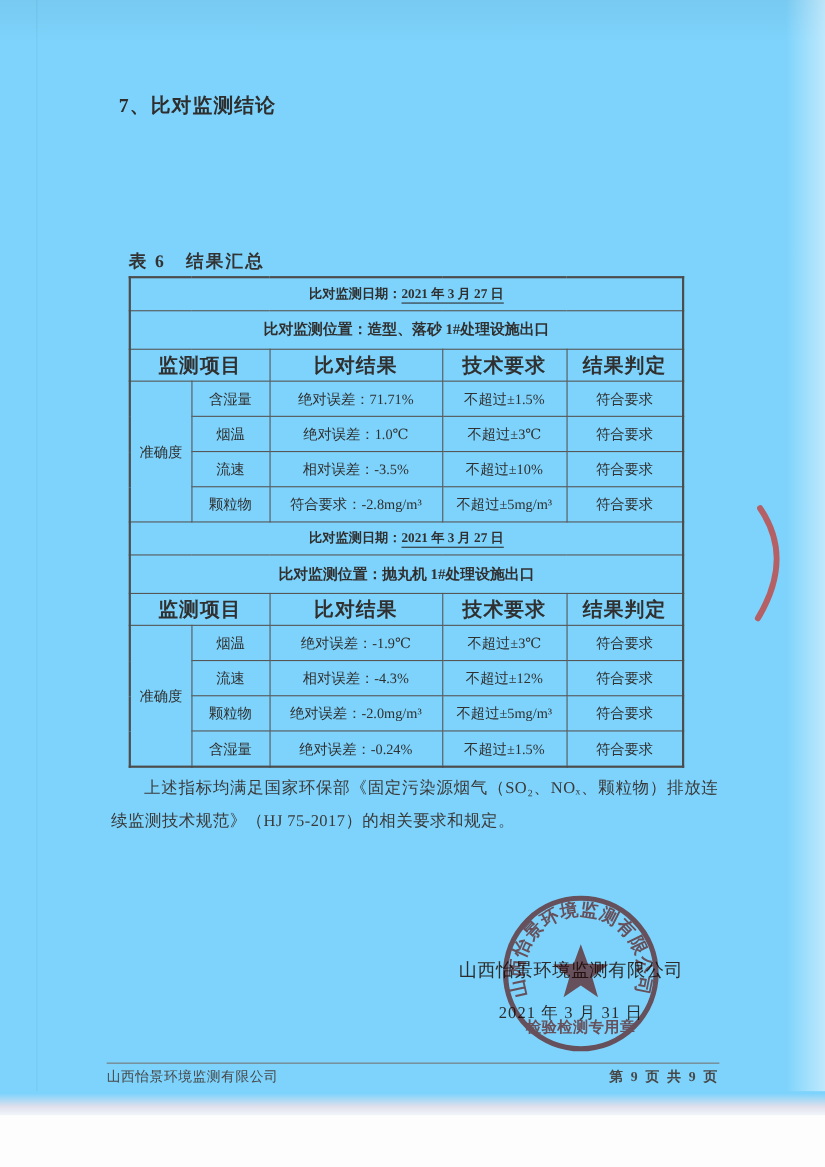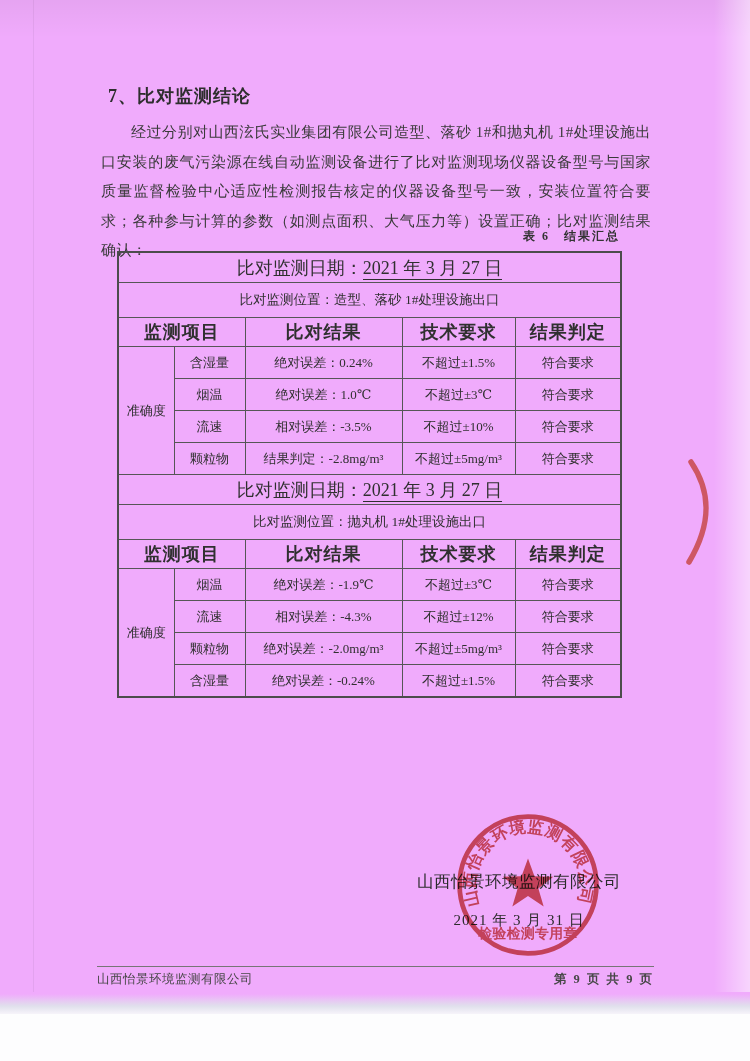--- a/index.html
+++ b/index.html
@@ -1,19 +1,19 @@
 <!DOCTYPE html>
 <html><head>
 <meta charset="utf-8">
 <style>
   html,body{margin:0;padding:0;background:#ffffff;}
   #page{
     position:relative;
     width:750px;height:1061px;
-    background:#f0abfc;
+    background:#7dd3fc;
     overflow:hidden;
     font-family:"Liberation Serif","DejaVu Serif",serif;
     color:#383838;
   }
   
   .top-band{position:absolute;left:0;top:0;width:750px;height:38px;
     background:linear-gradient(180deg,rgba(0,0,0,0.045),rgba(0,0,0,0));}
   .fold-line{position:absolute;left:33px;top:0;width:1px;height:992px;background:rgba(0,0,0,0.05);}
   .right-strip{position:absolute;right:0;top:0;width:36px;height:992px;
     background:linear-gradient(90deg,rgba(255,255,255,0),rgba(255,255,255,0.5));}
@@ -25,30 +25,30 @@
     position:absolute;left:108px;top:84px;
     font-size:18px;font-weight:bold;color:#2e2e2e;letter-spacing:1px;
   }
   .intro{
     position:absolute;left:101px;top:118px;width:550px;
     font-size:15px;line-height:29.5px;text-align:justify;text-indent:2em;
     letter-spacing:0.4px;color:#3a3a3a;margin:0;
   }
   .table-caption{
     position:absolute;left:117px;top:228px;width:503px;
-    text-align:right;font-size:12px;font-weight:600;color:#333;letter-spacing:2px;
+    text-align:left;font-size:16px;font-weight:600;color:#333;letter-spacing:2px;
   }
   table.cmp{
     position:absolute;left:117px;top:251px;width:503px;
     border-collapse:collapse;border:2px solid #4c4c4c;
     font-size:13px;color:#303030;table-layout:fixed;
   }
   table.cmp td{border:1px solid #565656;text-align:center;padding:0 2px;overflow:hidden;}
-  tr.r-date td{height:29px;font-weight:400;font-size:18px;}
-  tr.r-loc td{height:34px;font-weight:400;font-size:13.5px;}
+  tr.r-date td{height:29px;font-weight:700;font-size:12px;}
+  tr.r-loc td{height:34px;font-weight:700;font-size:13.5px;}
   tr.r-head td{height:28px;font-weight:700;font-size:18px;letter-spacing:1px;}
   tr.r-data td{height:31px;}
   .u-date{border-bottom:1px solid #2f2f2f;padding-bottom:1px;}
   .conclusion{
     position:absolute;left:101px;top:702px;width:552px;
     font-size:15px;line-height:30px;text-align:justify;text-indent:2em;
     letter-spacing:0.4px;color:#3a3a3a;margin:0;
   }
   .signature{
     position:absolute;left:407px;top:871px;width:224px;
@@ -69,21 +69,20 @@
 </head>
 <body>
 
 <div id="page">
   <div class="top-band"></div>
   <div class="fold-line"></div>
   <div class="right-strip"></div>
 
   <div class="section-title">7、比对监测结论</div>
 
-  <p class="intro">经过分别对山西泫氏实业集团有限公司造型、落砂 1#和抛丸机 1#处理设施出口安装的废气污染源在线自动监测设备进行了比对监测现场仪器设备型号与国家质量监督检验中心适应性检测报告核定的仪器设备型号一致，安装位置符合要求；各种参与计算的参数（如测点面积、大气压力等）设置正确；比对监测结果确认：</p>
 
   <div class="table-caption">表 6　结果汇总</div>
 
   <table class="cmp">
     <colgroup>
       <col style="width:56px">
         <col style="width:71px">
         <col style="width:157px">
         <col style="width:113px">
         <col style="width:106px">
@@ -98,39 +97,39 @@
       </tr>
       <tr class="r-head">
         <td colspan="2">监测项目</td>
         <td>比对结果</td>
         <td>技术要求</td>
         <td>结果判定</td>
       </tr>
       <tr class="r-data">
         <td rowspan="4">准确度</td>
         <td>含湿量</td>
-        <td>绝对误差：0.24%</td>
+        <td>绝对误差：71.71%</td>
         <td>不超过±1.5%</td>
         <td>符合要求</td>
       </tr>
       <tr class="r-data">
         <td>烟温</td>
         <td>绝对误差：1.0℃</td>
         <td>不超过±3℃</td>
         <td>符合要求</td>
       </tr>
       <tr class="r-data">
         <td>流速</td>
         <td>相对误差：-3.5%</td>
         <td>不超过±10%</td>
         <td>符合要求</td>
       </tr>
       <tr class="r-data">
         <td>颗粒物</td>
-        <td>结果判定：-2.8mg/m³</td>
+        <td>符合要求：-2.8mg/m³</td>
         <td>不超过±5mg/m³</td>
         <td>符合要求</td>
       </tr>
 
       <tr class="r-date">
         <td colspan="5"><span>比对监测日期：</span><span class="u-date">2021 年 3 月 27 日</span></td>
       </tr>
       <tr class="r-loc">
         <td colspan="5"><span>比对监测位置：</span><span>抛丸机 1#处理设施出口</span></td>
       </tr>
@@ -161,20 +160,21 @@
       </tr>
       <tr class="r-data">
         <td>含湿量</td>
         <td>绝对误差：-0.24%</td>
         <td>不超过±1.5%</td>
         <td>符合要求</td>
       </tr>
     </tbody>
   </table>
 
+  <p class="conclusion">上述指标均满足国家环保部《固定污染源烟气（SO₂、NOₓ、颗粒物）排放连续监测技术规范》（HJ 75-2017）的相关要求和规定。</p>
 
   <div class="signature">
     <div class="sig-company">山西怡景环境监测有限公司</div>
     <div class="sig-date">2021 年 3 月 31 日</div>
   </div>
 
   <svg class="stamp-svg" width="152" height="152" viewBox="0 0 160 160">
     <circle cx="80" cy="80" r="72" fill="none" stroke="#c5403a" stroke-width="5"></circle>
     <polygon points="80,52 86.8,70.7 106.6,71.3 90.9,83.6 96.5,102.7 80,91.5 63.5,102.7 69.1,83.6 53.4,71.3 73.2,70.7" fill="#c5403a"></polygon>
     <defs>

